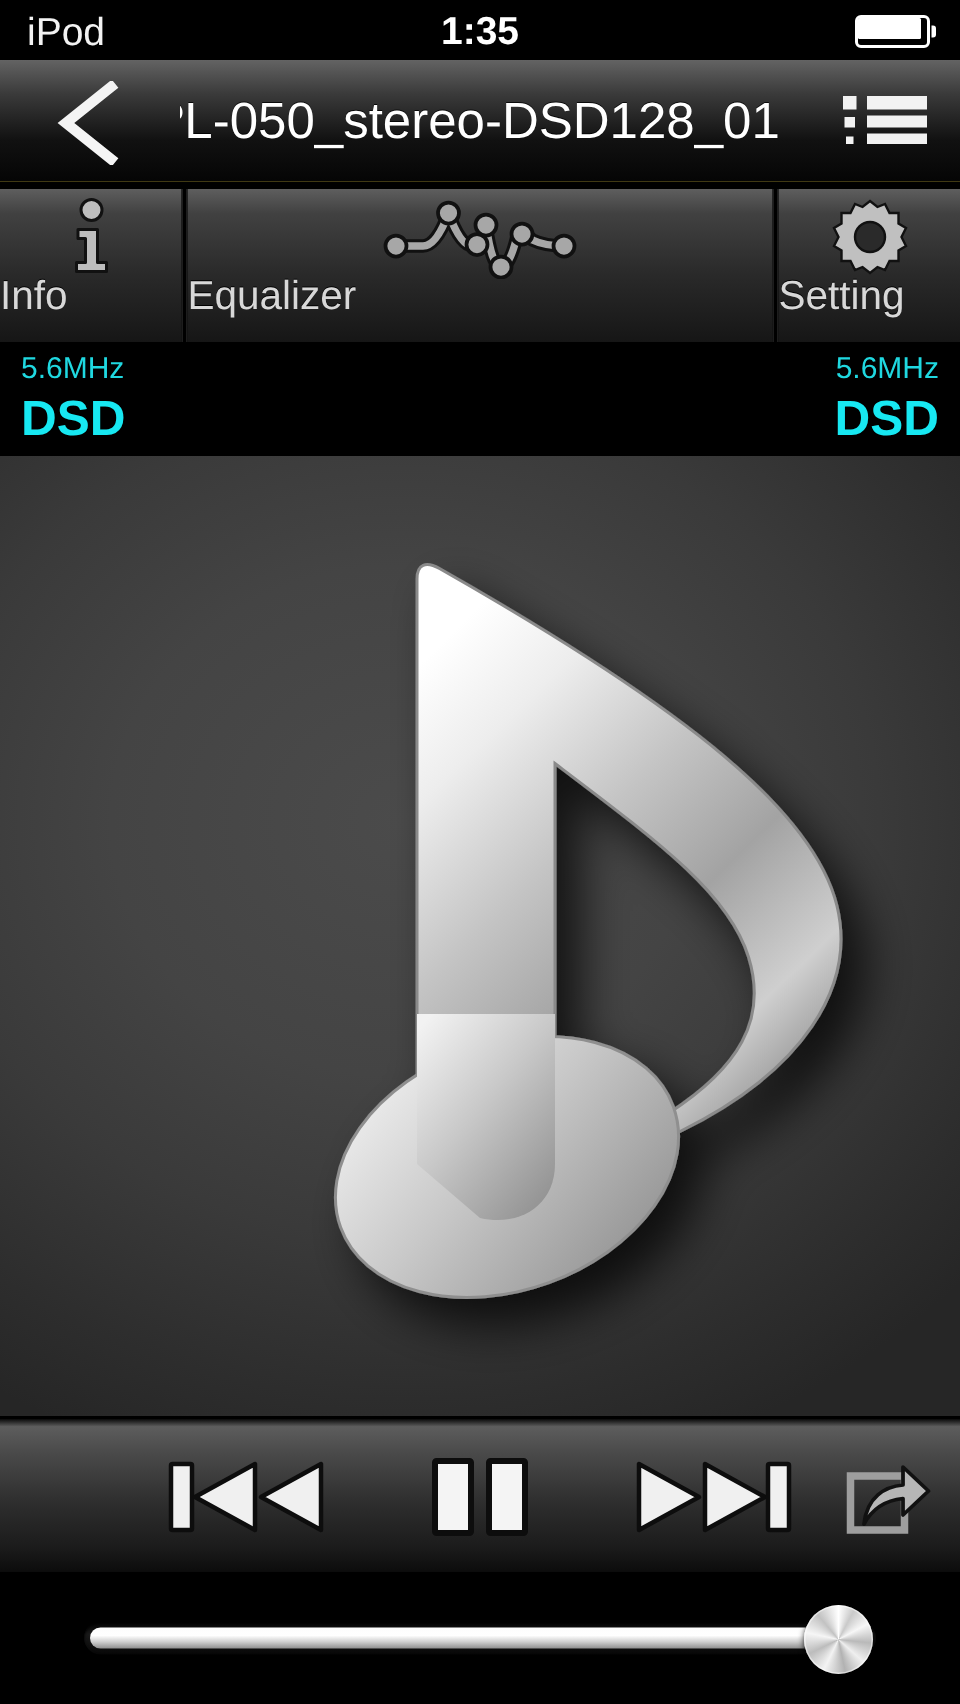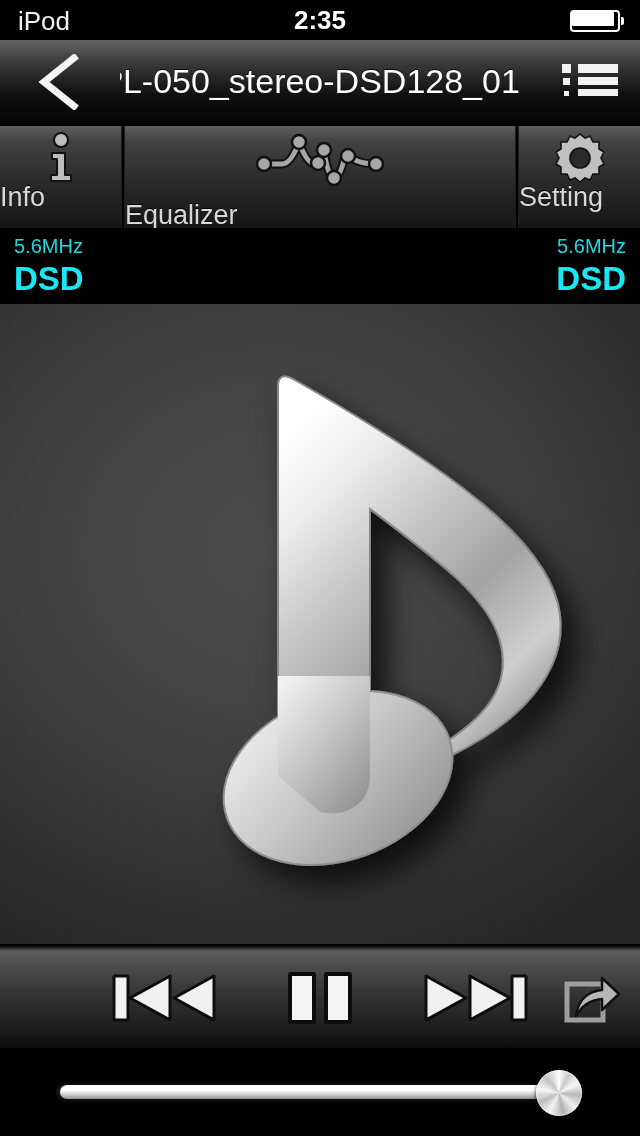--- a/index.html
+++ b/index.html
@@ -67,21 +67,21 @@
     position:absolute; left:0; top:122px; width:640px; height:106px;
     background:#000;
   }
   .tab {
     position:absolute; top:4px; height:102px;
     background:linear-gradient(180deg,#5e5e5e 0%,#414141 16%,#2a2a2a 55%,#161616 100%);
     border-left:1px solid #1d1d1d; border-right:1px solid #1d1d1d;
     display:flex; flex-direction:column; justify-content:flex-start;
   }
   .tab.info    { left:0px;   width:122px; border-left:none; }
-  .tab.eq      { left:124px; width:392px;gap:18px; }
+  .tab.eq      { left:124px; width:392px; }
   .tab.setting { left:518px; width:122px; border-right:none; }
   .tab .glyph {
     height:58px; display:flex; align-items:center; justify-content:center;
     padding-top:6px;
   }
   .tab .lbl {
     font-size:27px; color:#d8d8d8; line-height:1;
     text-shadow:0 -1px 0 #000;
   }
 
@@ -157,21 +157,21 @@
     box-shadow:0 2px 4px rgba(0,0,0,.9), inset 0 0 0 1px rgba(255,255,255,.5);
   }
 </style>
 </head>
 <body>
 
 <div id="app">
 
   <div class="statusbar">
     <div class="sb-carrier">iPod</div>
-    <div class="sb-time">2:35</div>
+    <div class="sb-time">1:35</div>
     <div class="sb-batt">
       <div class="shell"></div>
         <div class="fill"></div>
         <div class="nub"></div>
     </div>
   </div>
 
   <div class="navbar">
     <div class="nav-back">
       <svg width="62" height="56" viewBox="0 0 62 56">

